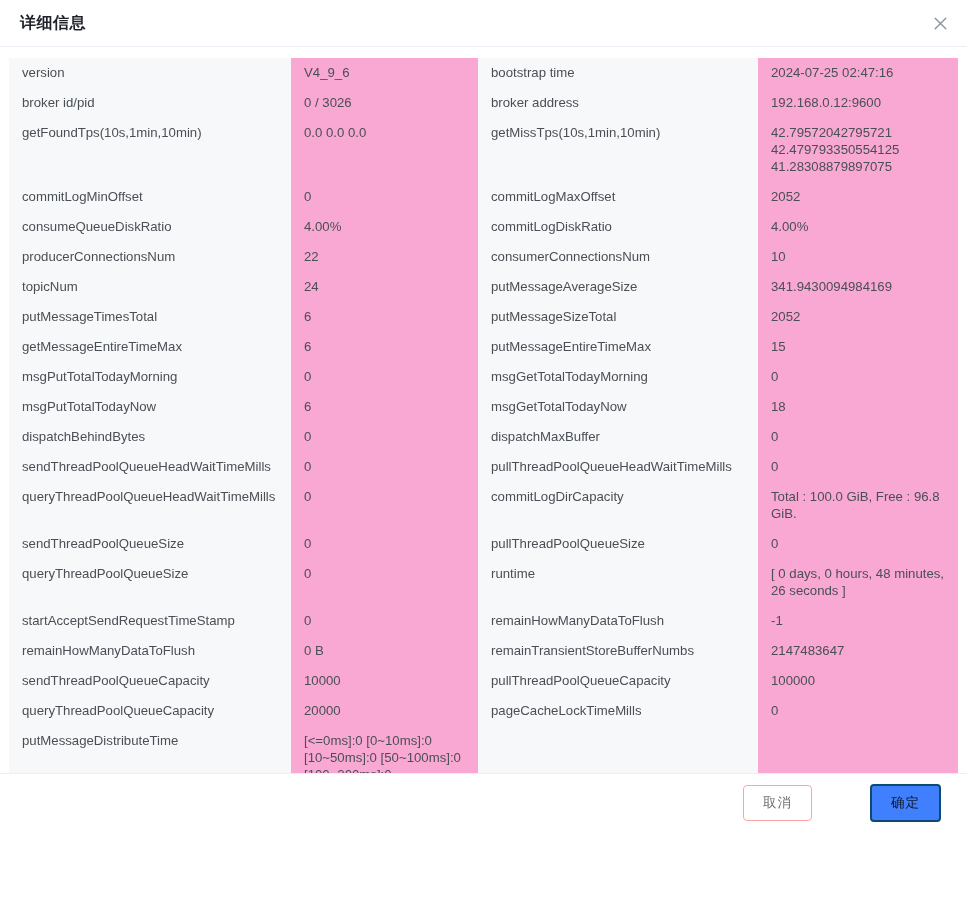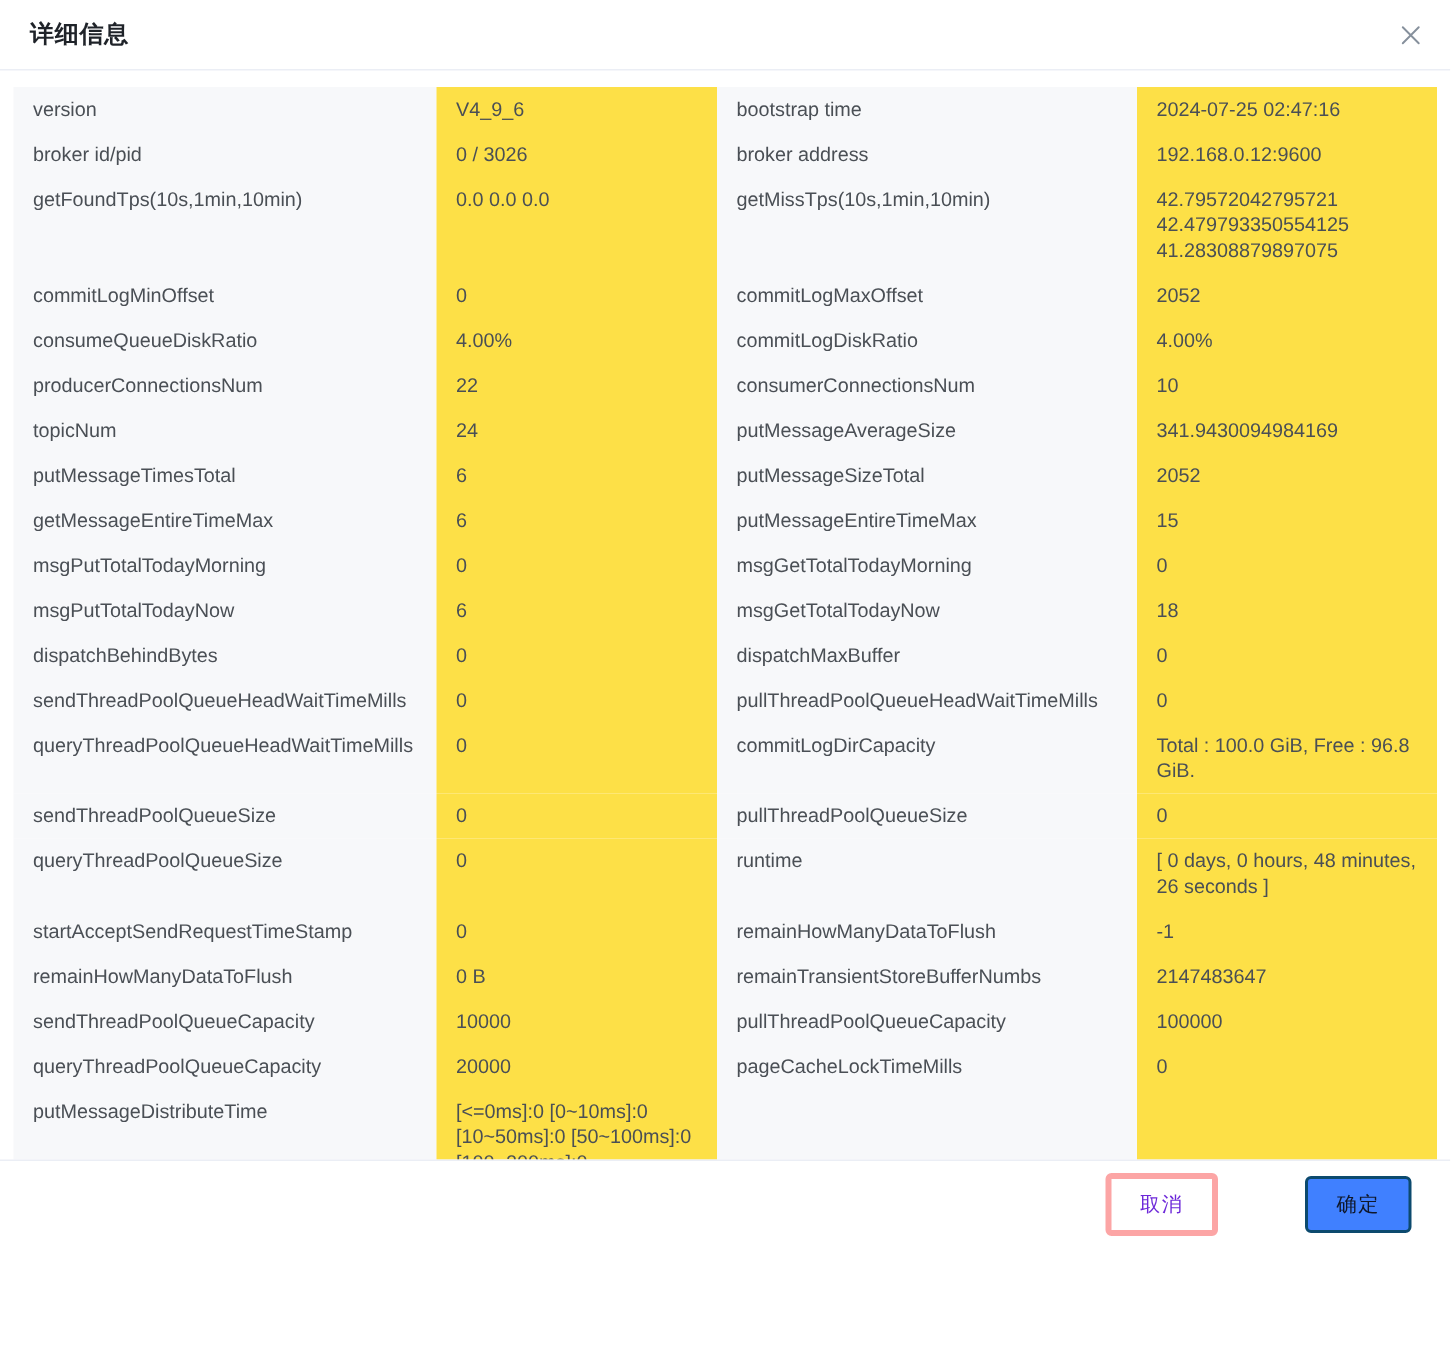--- a/index.html
+++ b/index.html
@@ -71,21 +71,21 @@
     color: #4a4f55;
     line-height: 17px;
     word-break: break-word;
     border: none;
   }
   td.lbl {
     background: #f7f8fa;
     color: #4a4f55;
   }
   td.val {
-    background: #fde047;
+    background: #f9a8d4;
     color: #4a4f55;
   }
   col.c-lbl1 { width: 282px; }
   col.c-val1 { width: 187px; }
   col.c-lbl2 { width: 280px; }
   col.c-val2 { width: 200px; }
 
   .val-multiline { white-space: pre-line; }
 
   
@@ -102,22 +102,22 @@
     font-family: "Liberation Sans", "DejaVu Sans", sans-serif;
     font-size: 13.5px;
     line-height: 1;
     padding: 10px 19px;
     border-radius: 4px;
     cursor: pointer;
     letter-spacing: 1px;
   }
   .btn-default {
     background: #ffffff;
-    border: 4px solid #fca5a5;
-    color: #6d28d9;
+    border: 1px solid #fca5a5;
+    color: #737373;
   }
   .btn-primary {
     background: #4080ff;
     border: 2px solid #0c4a6e;
     color: #0f172a;
     margin-left: 48px;
   }
 </style>
 </head>
 <body>

